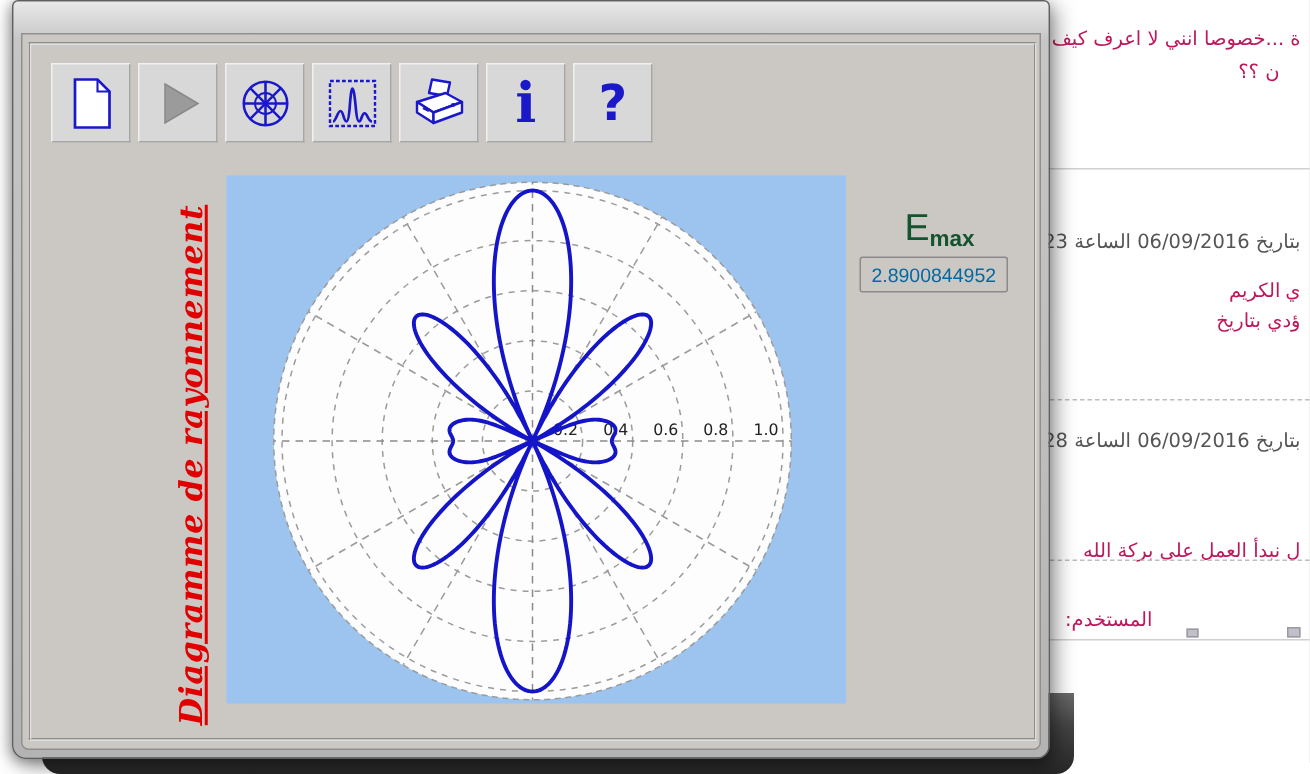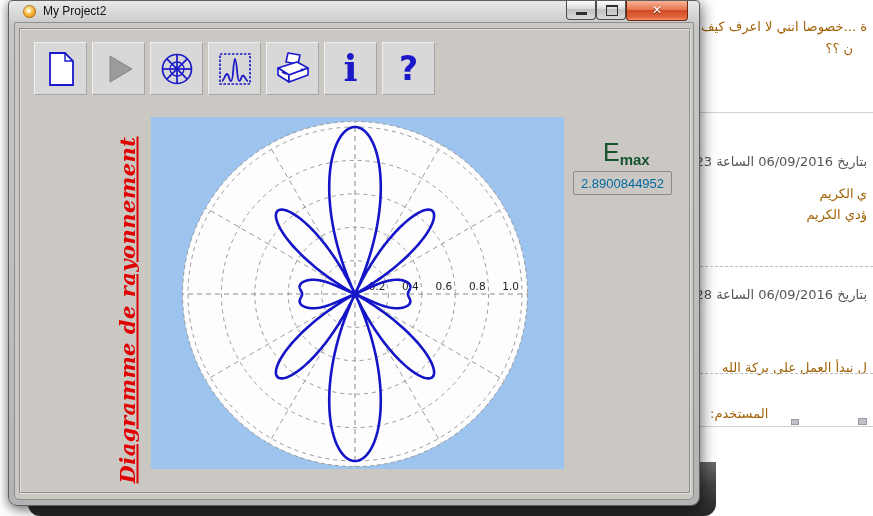--- a/index.html
+++ b/index.html
@@ -4,21 +4,21 @@
 <style>
   html,body{margin:0;padding:0;}
   body{
     position:relative;width:873px;height:516px;overflow:hidden;
     background:#ffffff;font-family:"Liberation Sans", sans-serif;
   }
   
   .bg-page{position:absolute;inset:0;background:#ffffff;z-index:0;}
   .bg-line{
     position:absolute;left:560px;right:6px;text-align:right;direction:rtl;
-    font-family:"DejaVu Sans", sans-serif;font-size:13px;color:#a16207;white-space:nowrap;
+    font-family:"DejaVu Sans", sans-serif;font-size:13px;color:#be185d;white-space:nowrap;
   }
   .bg-line.l1{top:19px;}
   .bg-line.l2{top:41px;right:20px;}
   .bg-line.l3{top:154px;color:#555;}
   .bg-line.l4{top:186px;font-family:Liberation Serif, serif;}
   .bg-line.l5{top:207px;}
   .bg-line.l6{top:228px;}
   .bg-line.l7{top:249px;}
   .bg-line.l8{top:287px;color:#555;}
   .bg-line.l9{top:324px;margin-top:36px;}
@@ -110,47 +110,34 @@
 </style>
 </head>
 <body>
 
 <div class="bg-page">
   <div class="bg-line l1">ة ...خصوصا انني لا اعرف كيف</div>
   <div class="bg-line l2">ن ؟؟</div>
   <div class="bg-divider solid1"></div>
   <div class="bg-line l3">بتاريخ 06/09/2016 الساعة 23</div>
   <div class="bg-line l4">ي الكريم</div>
-  <div class="bg-line l5">ؤدي الكريم</div>
+  <div class="bg-line l5">ؤدي بتاريخ</div>
   <div class="bg-divider dash1"></div>
   <div class="bg-line l8">بتاريخ 06/09/2016 الساعة 28</div>
   <div class="bg-line l9">ل نبدأ العمل على بركة الله</div>
   <div class="bg-divider dash2"></div>
   <div class="bg-line l10">المستخدم:</div>
   <div class="bg-divider solid2"></div>
   <span class="bg-glyph g1"></span>
   <span class="bg-glyph g2"></span>
 </div>
 
 <div class="dark-band"></div>
 
 <div class="window">
-  <div class="titlebar">
-    <span class="title-icon"></span>
-    <span class="title-text">My Project2</span>
-    <span class="capbtn minb">
-      <span class="min-glyph"></span>
-    </span>
-    <span class="capbtn maxb">
-      <span class="max-glyph"></span>
-    </span>
-    <span class="capbtn closeb">
-      <span class="close-glyph">✕</span>
-    </span>
-  </div>
 
   <div class="client">
     <div class="frame">
 
       <button class="tbtn" style="left:13px">
         <svg width="40" height="40" viewBox="0 0 40 40">
           <path d="M9 4 H24 L32 12 V36 H9 Z" fill="#ffffff" stroke="#1a18c8" stroke-width="1.8"></path>
           <path d="M24 4 V12 H32" fill="none" stroke="#1a18c8" stroke-width="1.4"></path>
         </svg>
       </button>

